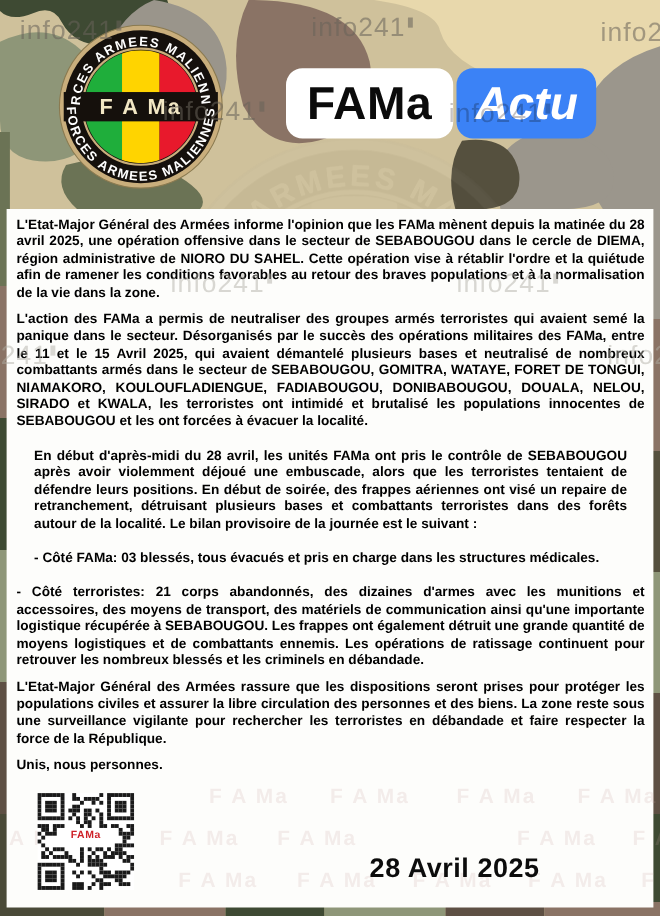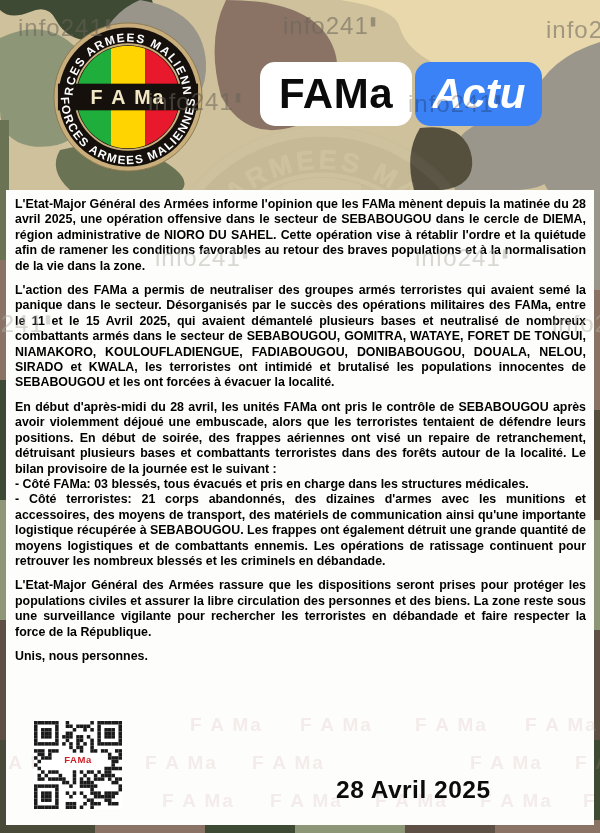--- a/index.html
+++ b/index.html
@@ -5,21 +5,21 @@
   html,body{margin:0;padding:0;background:#555;}
   .page{position:relative;width:600px;height:833px;overflow:hidden;background:#CFC19B;
         font-family:"Liberation Sans",sans-serif;}
   .page svg.bg{position:absolute;left:0;top:0;}
   .sheet{position:absolute;left:6px;right:6px;top:190px;bottom:8px;background:#FDFDFB;}
 
   
   .doc{position:absolute;left:15px;right:14px;top:197px;color:#000000;font-weight:bold;
        font-size:12.4px;line-height:15.4px;text-align:justify;}
   .doc p{margin:0 0 9px 0;}
-  .doc p.tight{margin:0;}
+  .doc p.tight{margin:16px;}
 
   
   .badge{position:absolute;left:53px;top:22px;width:150px;height:150px;}
   .brand{position:absolute;left:260px;top:62px;height:64px;display:flex;gap:3px;align-items:stretch;}
   .pill{display:flex;align-items:center;border-radius:15px;}
   .pill-white{background:#ffffff;padding:0 19px;color:#0b0b0b;font-weight:bold;font-size:42px;letter-spacing:.5px;}
   .pill-red{background:#3b82f6;padding:0 17px;color:#ffffff;font-weight:bold;font-style:italic;font-size:42px;}
 
   
   .wm{position:absolute;font-weight:normal;font-size:24px;letter-spacing:1px;white-space:nowrap;

